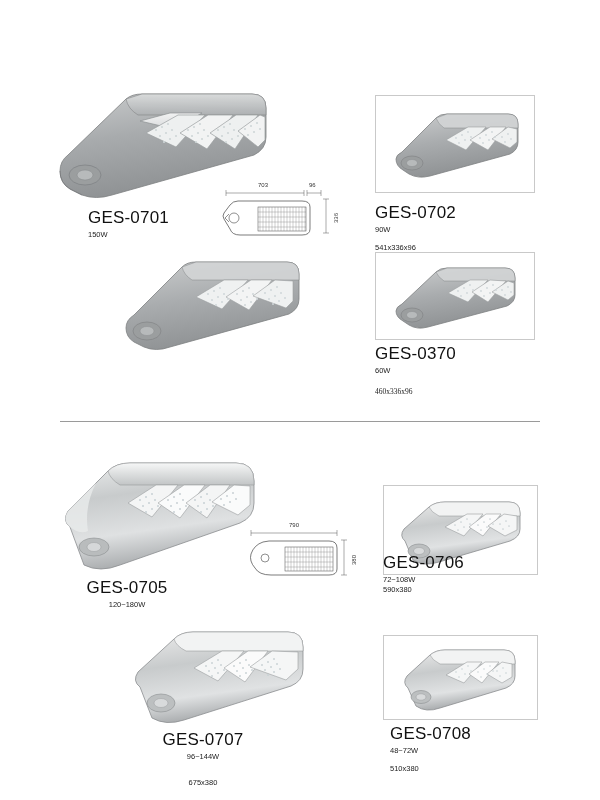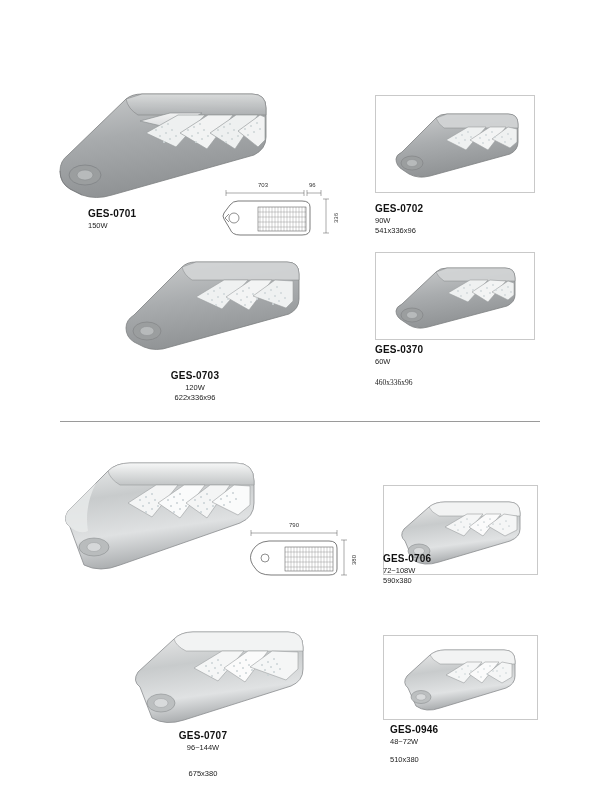--- a/index.html
+++ b/index.html
@@ -17,22 +17,22 @@
   }
   .page {
     position: relative;
     width: 600px;
     height: 800px;
   }
 
   
   .label-block { position: absolute; }
   .label-block .code {
-    font-size: 10px;
-    font-weight: bold;
+    font-size: 17px;
+    font-weight: normal;
     color: #111;
     letter-spacing: 0.2px;
     white-space: nowrap;
   }
   .label-block .spec {
     font-size: 7.5px;
     color: #222;
     line-height: 1.35;
     white-space: nowrap;
     margin-top: 2px;
@@ -240,21 +240,21 @@
         <circle cx="113" cy="34" r="0.9"></circle>
           <circle cx="119" cy="31" r="0.9"></circle>
       </g>
       <ellipse cx="20" cy="55" rx="11" ry="7" fill="#9b9e9f" stroke="#7d8082" stroke-width="0.6"></ellipse>
       <ellipse cx="20" cy="55" rx="5.5" ry="3.5" fill="#b7babb" stroke="#85888a" stroke-width="0.4"></ellipse>
     </svg>
   </div>
   <div class="label-block" style="left:375px; top:203px;">
     <div class="code">GES-0702</div>
     <div class="spec">90W</div>
-    <div class="spec" style="margin-top:0;">541x336x96</div>
+    <div class="spec" style="margin-top:8px;">541x336x96</div>
   </div>
 
   <div class="lamp" style="left:120px; top:255px; width:190px; height:100px;">
     <svg width="190" height="100" viewBox="0 0 190 100">
       <defs>
         <linearGradient id="g3" x1="0" y1="0" x2="0.3" y2="1">
           <stop offset="0%" stop-color="#cbcdce"></stop>
           <stop offset="50%" stop-color="#a9acae"></stop>
           <stop offset="100%" stop-color="#8f9294"></stop>
         </linearGradient>
@@ -291,25 +291,20 @@
         <circle cx="149" cy="44" r="1"></circle>
           <circle cx="155" cy="41" r="1"></circle>
           <circle cx="161" cy="38" r="1"></circle>
         <circle cx="153" cy="49" r="1"></circle>
           <circle cx="159" cy="46" r="1"></circle>
           <circle cx="165" cy="43" r="1"></circle>
       </g>
       <ellipse cx="27" cy="76" rx="14" ry="9" fill="#9b9e9f" stroke="#7d8082" stroke-width="0.6"></ellipse>
       <ellipse cx="27" cy="76" rx="7" ry="4.5" fill="#b7babb" stroke="#85888a" stroke-width="0.4"></ellipse>
     </svg>
-  </div>
-  <div class="label-block center" style="left:140px; top:370px; width:110px;">
-    <div class="code">GES-0703</div>
-    <div class="spec">120W</div>
-    <div class="spec" style="margin-top:0;">622x336x96</div>
   </div>
 
   <div class="frame" style="left:375px; top:252px; width:160px; height:88px;">
   </div>
   <div class="lamp" style="left:392px; top:262px; width:128px; height:68px;">
     <svg width="128" height="68" viewBox="0 0 128 68">
       <defs>
         <linearGradient id="g4" x1="0" y1="0" x2="0.3" y2="1">
           <stop offset="0%" stop-color="#cbcdce"></stop>
           <stop offset="50%" stop-color="#a9acae"></stop>
@@ -413,20 +408,24 @@
           <circle cx="175" cy="38" r="1"></circle>
         <circle cx="166" cy="50" r="1"></circle>
           <circle cx="172" cy="47" r="1"></circle>
           <circle cx="178" cy="44" r="1"></circle>
       </g>
 
       <ellipse cx="36" cy="92" rx="15" ry="9" fill="#b9bcbd" stroke="#8a8d8f" stroke-width="0.6"></ellipse>
       <ellipse cx="36" cy="92" rx="7" ry="4.5" fill="#d6d8d9" stroke="#8f9294" stroke-width="0.4"></ellipse>
     </svg>
   </div>
+  <div class="label-block center" style="left:72px; top:578px; width:110px;">
+    <div class="code">GES-0705</div>
+    <div class="spec">120~180W</div>
+  </div>
 
   <div class="dimdraw" style="left:245px; top:525px; width:110px; height:60px;">
     <svg width="110" height="60" viewBox="0 0 110 60">
       <line x1="6" y1="8" x2="92" y2="8" stroke="#555" stroke-width="0.5"></line>
       <line x1="6" y1="5" x2="6" y2="11" stroke="#555" stroke-width="0.5"></line>
       <line x1="92" y1="5" x2="92" y2="11" stroke="#555" stroke-width="0.5"></line>
       <line x1="99" y1="15" x2="99" y2="50" stroke="#555" stroke-width="0.5"></line>
       <line x1="96" y1="15" x2="102" y2="15" stroke="#555" stroke-width="0.5"></line>
       <line x1="96" y1="50" x2="102" y2="50" stroke="#555" stroke-width="0.5"></line>
 
@@ -597,18 +596,18 @@
         <circle cx="97" cy="26" r="0.8"></circle>
           <circle cx="103" cy="23" r="0.8"></circle>
         <circle cx="100" cy="31" r="0.8"></circle>
           <circle cx="106" cy="28" r="0.8"></circle>
       </g>
       <ellipse cx="21" cy="52" rx="10" ry="6.5" fill="#bcbfc0" stroke="#8a8d8f" stroke-width="0.6"></ellipse>
       <ellipse cx="21" cy="52" rx="5" ry="3.2" fill="#d8dadb" stroke="#8f9294" stroke-width="0.4"></ellipse>
     </svg>
   </div>
   <div class="label-block" style="left:390px; top:724px;">
-    <div class="code">GES-0946</div>
+    <div class="code">GES-0708</div>
     <div class="spec">48~72W</div>
     <div class="spec" style="margin-top:8px;">510x380</div>
   </div>
 
 </div>
 
 </body></html>

